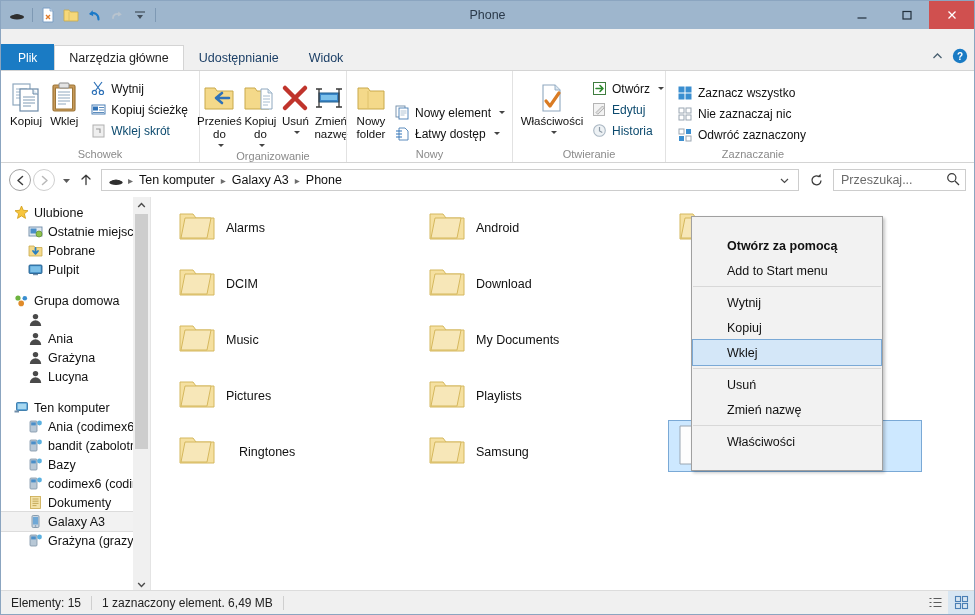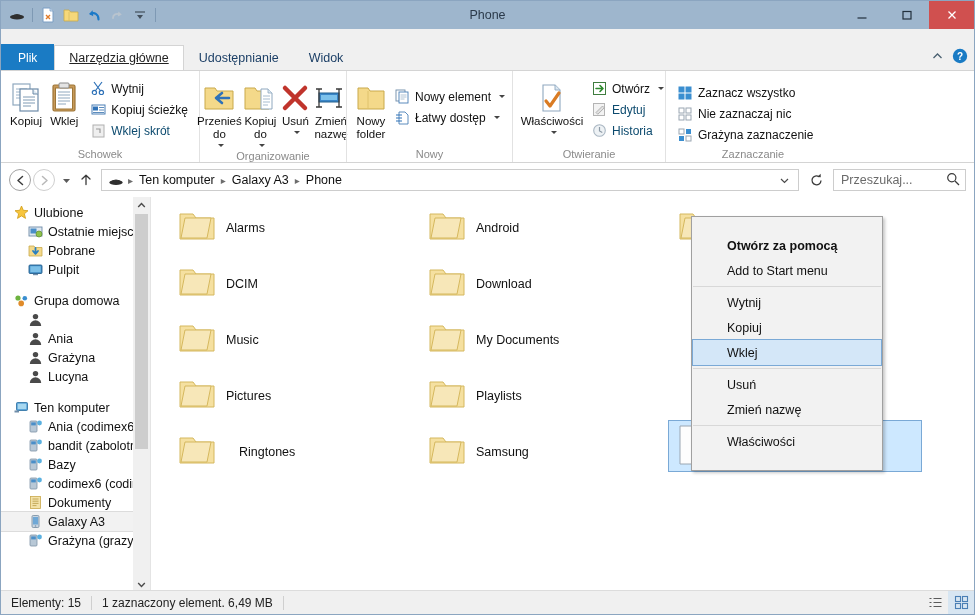--- a/index.html
+++ b/index.html
@@ -47,21 +47,21 @@
     height: 42px; background:#f0f0f0;
     display:flex; align-items:flex-end; position:relative;
     border-bottom:1px solid #d4d4d4;
   }
   .tab {
     height:25px; padding:0 14px; display:flex; align-items:center;
     font-size:12.5px; color:#1c3f66; background:transparent;
     border:1px solid transparent; border-bottom:none;
   }
   .tab.file { background:#1a7bc4; color:#fff; font-size:12px; padding:0 16px; height:26px; }
-  .tab.active { background:#fff; border-color:#d4d4d4; color:#222;text-decoration:underline; }
+  .tab.active { background:#fff; border-color:#d4d4d4; color:#222; }
   #tab-right { position:absolute; right:6px; bottom:3px; display:flex; align-items:center; gap:8px; }
 
   
   #ribbon {
     height: 92px; background:#fff;
     border-bottom:1px solid #d4d4d4;
     display:flex; position:relative;
   }
   .rgroup { display:flex; flex-direction:column; position:relative; padding:3px 0 0 0; }
   .rgroup + .rgroup { border-left:1px solid #e2e2e2; }
@@ -375,21 +375,21 @@
       <div class="rgroup-body">
         <div class="big-btn" style="width:48px">
           <div class="ic">
             <svg width="32" height="30" viewBox="0 0 32 30">
                 <path d="M3 5h10l2 3h14v18H3z" fill="#f4d98a" stroke="#c9a94b" stroke-width="1"></path>
                 <path d="M13 8v18" stroke="#dcc069" stroke-width=".9"></path>
               </svg>
           </div>
           <div class="lb">Nowy folder</div>
         </div>
-        <div class="small-col" style="margin-top:8px">
+        <div class="small-col" style="margin-top:24px">
           <div class="small-btn">
             <span class="sic">
               <svg width="15" height="15" viewBox="0 0 15 15">
                   <rect x="1" y="1" width="9" height="11" fill="#fff" stroke="#6d8ba8" stroke-width=".9"></rect>
                   <rect x="4" y="3" width="9" height="11" fill="#fff" stroke="#4a7fb5" stroke-width=".9"></rect>
                   <g stroke="#9db4c9" stroke-width=".8">
                     <path d="M5.5 6h6M5.5 8h6M5.5 10h4"></path>
                   </g>
                 </svg>
             </span>
@@ -489,21 +489,21 @@
           </div>
           <div class="small-btn">
             <span class="sic">
               <svg width="14" height="14" viewBox="0 0 14 14">
                   <rect x="1" y="1" width="5" height="5" fill="none" stroke="#9aa6b2" stroke-width="1"></rect>
                   <rect x="8" y="1" width="5" height="5" fill="#3a8ed0"></rect>
                   <rect x="1" y="8" width="5" height="5" fill="#3a8ed0"></rect>
                   <rect x="8" y="8" width="5" height="5" fill="none" stroke="#9aa6b2" stroke-width="1"></rect>
                 </svg>
             </span>
-            <span>Grażyna zaznaczenie</span>
+            <span>Odwróć zaznaczony</span>
           </div>
         </div>
       </div>
       <div class="rgroup-title">Zaznaczanie</div>
     </div>
   </div>
 
   <div id="addrbar">
     <div class="nav-circ">
       <svg width="13" height="13" viewBox="0 0 13 13">

